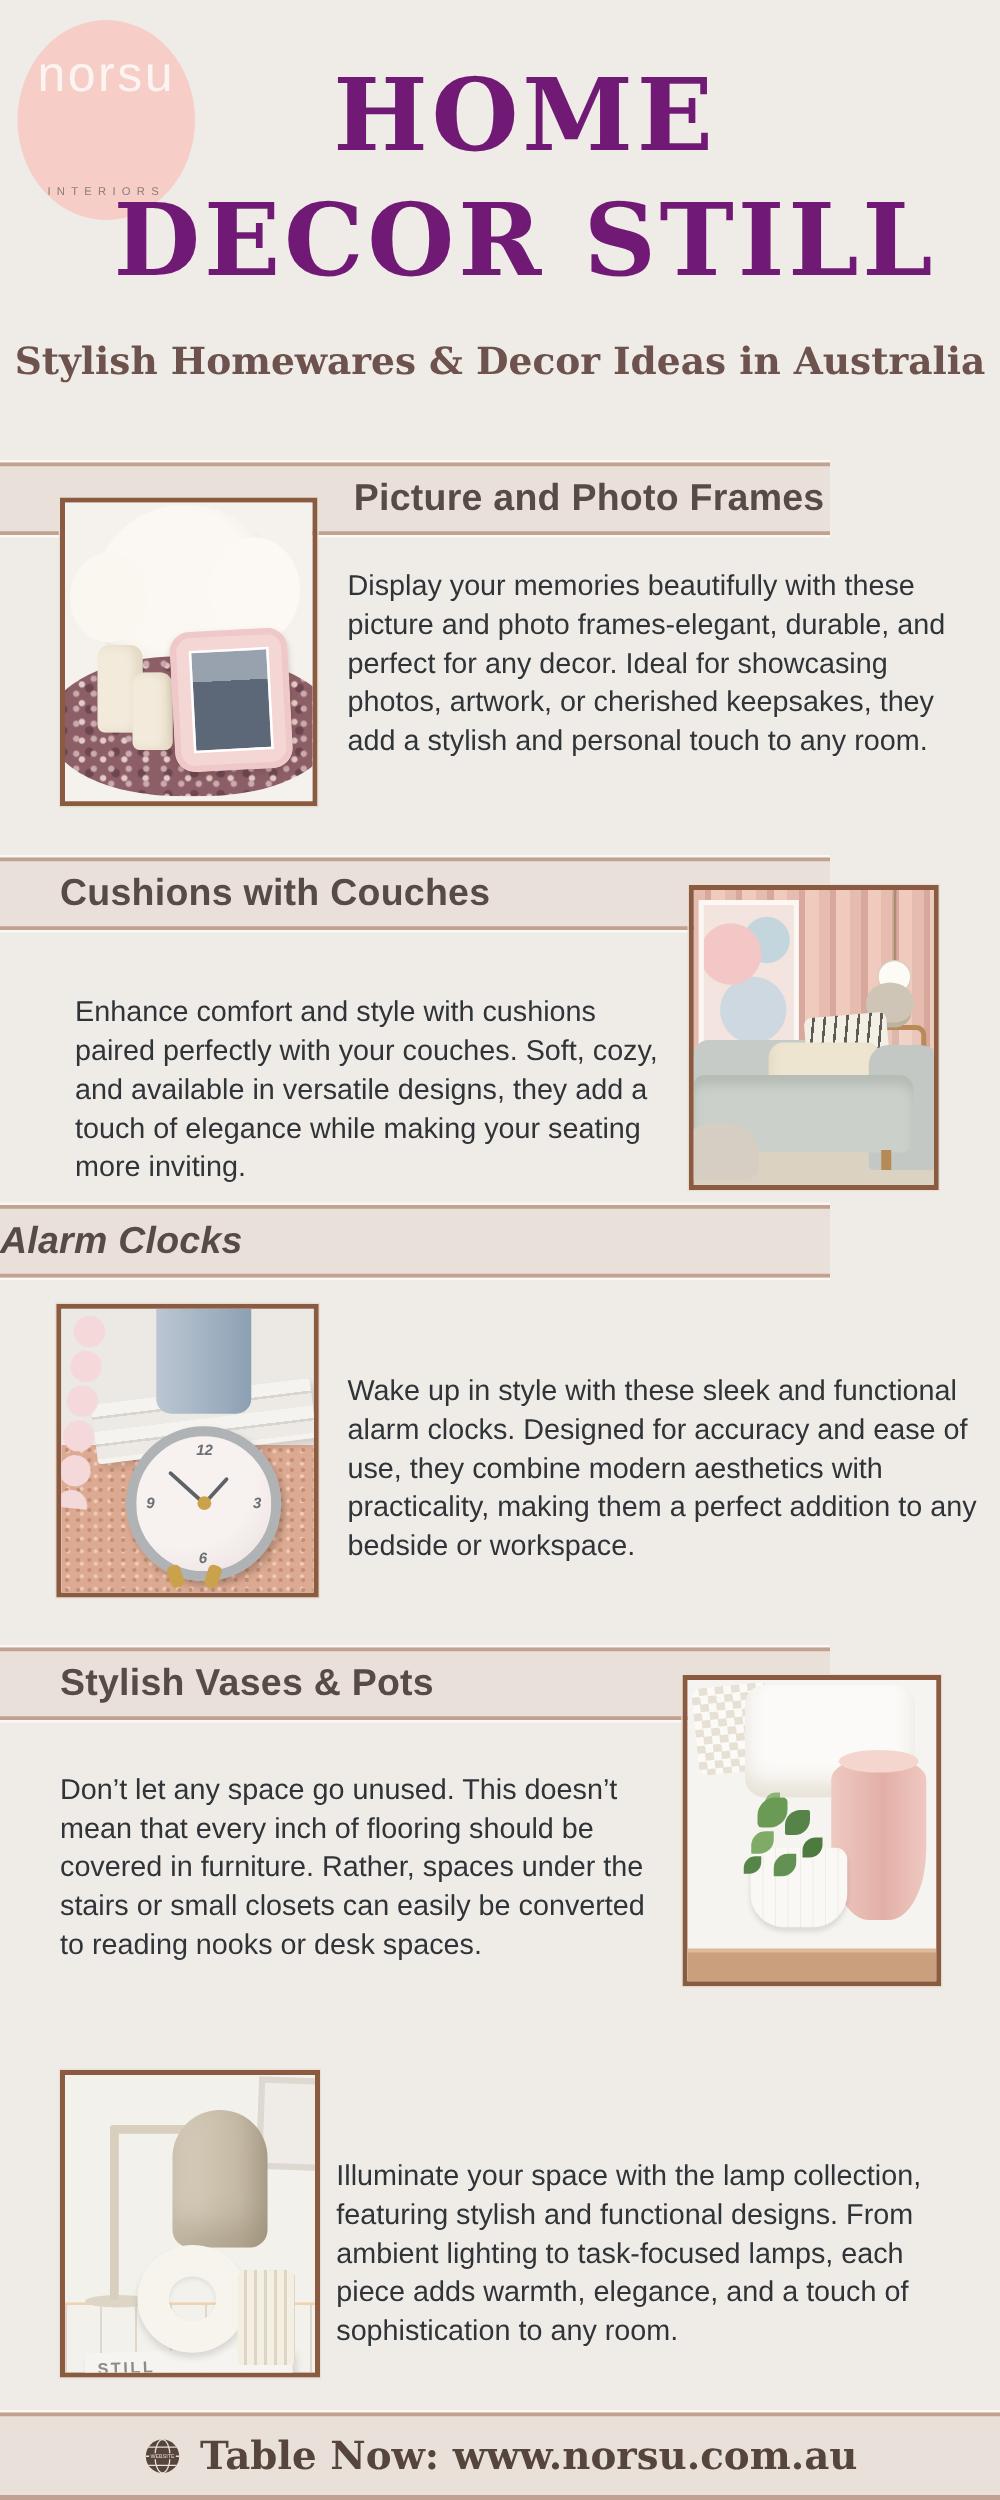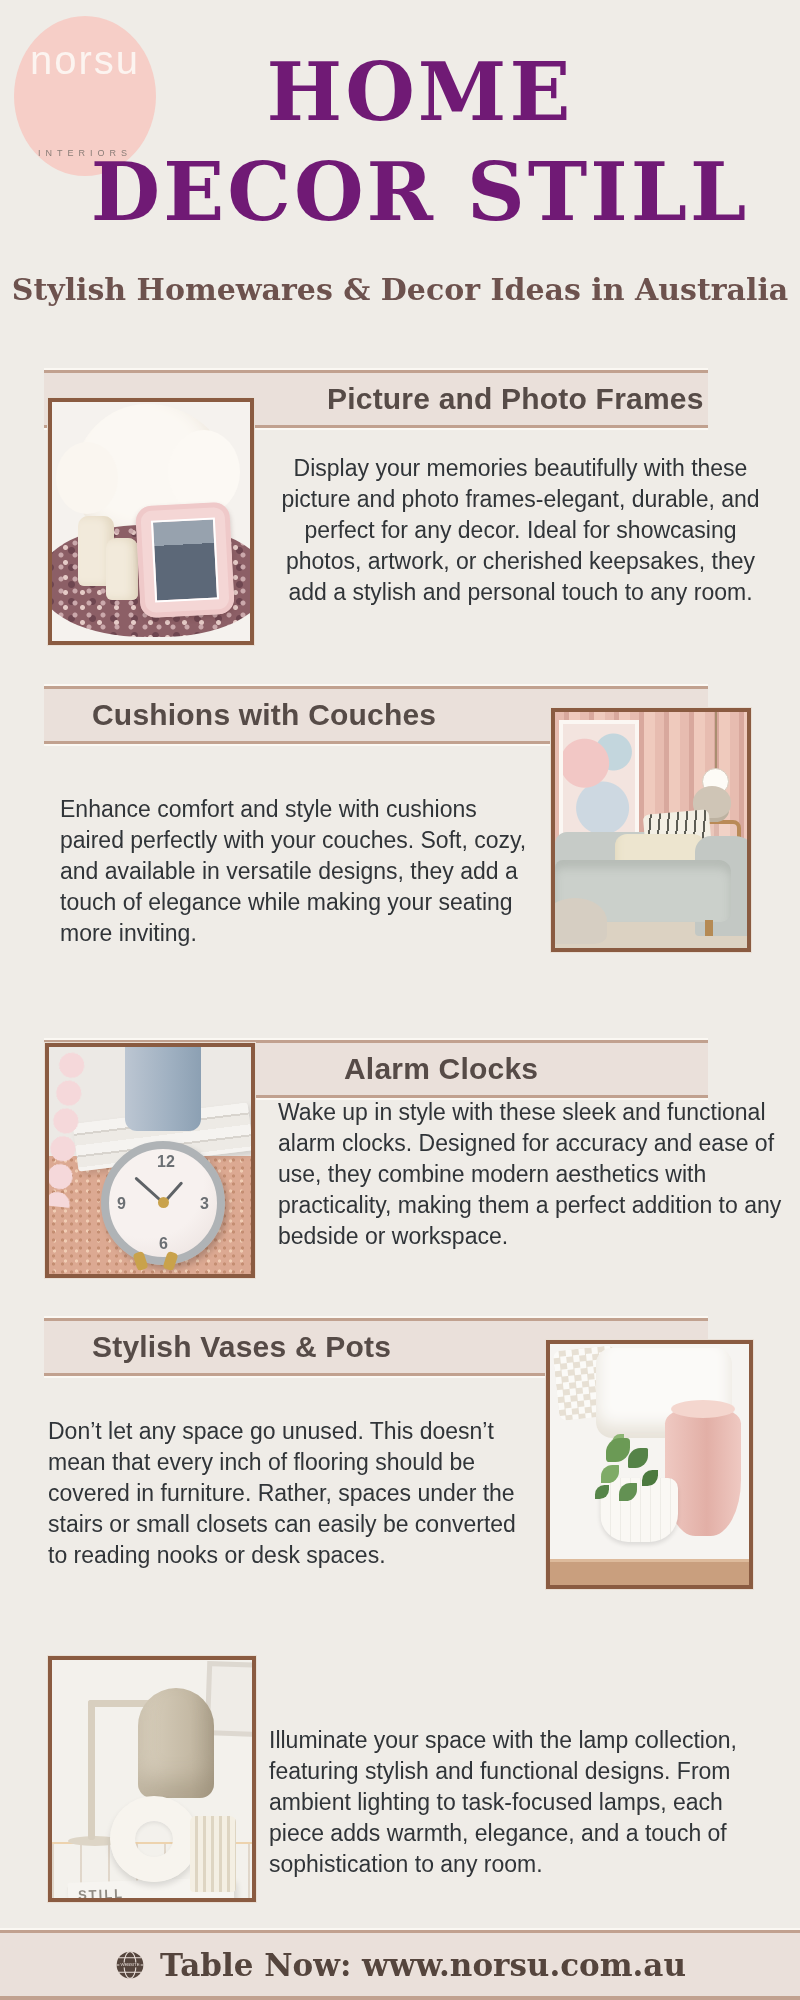--- a/index.html
+++ b/index.html
@@ -21,21 +21,21 @@
     font-family:"DejaVu Serif", serif; font-weight:bold; color:#701a75; font-size:80px; letter-spacing:3px; line-height:1; }
   .title-1 { top:52px; }
   .title-2 { top:152px; }
   .subtitle { position:absolute; left:0; top:272px; width:800px; text-align:center;
     font-family:"DejaVu Serif", serif; font-weight:bold; font-size:30px; color:#6D524E; }
   
   .band {
     position:absolute; left:0; width:664px; height:58px;
     background:#EAE0DA; border-top:3px solid #C1A18F; border-bottom:3px solid #C1A18F;
     box-shadow:0 -2px 0 rgba(252,249,244,.9), 0 2px 0 rgba(252,249,244,.9);
-    display:flex; align-items:center;margin-left:44px;
+    display:flex; align-items:center;
   }
   .band-title { font-size:30px; font-weight:bold; color:#564B47; letter-spacing:.2px; }
   .body-text { position:absolute; font-size:23px; line-height:31px; color:#303438; }
   
   .img-box { position:absolute; border:4px solid #8A5B41; outline:1px solid #E9DFD5; overflow:hidden; z-index:3; }
   .abs { position:absolute; }
   
   .scene1 { width:100%; height:100%; background:#F5F2EE; position:relative; }
   .s1-sculpt { left:22px; top:2px; width:152px; height:150px; background:#FBF8F3;
     border-radius:48% 52% 45% 55%/50% 45% 55% 50%; box-shadow:inset -10px -16px 20px #E9E1d5; }
@@ -80,21 +80,21 @@
     background-size:9px 8px, 11px 10px; }
   .s3-mags { left:26px; top:66px; width:176px; height:48px; transform:rotate(-7deg); border-radius:3px;
     background:repeating-linear-gradient(180deg,#F5F3F0 0 10px,#D8D4CE 10px 12px,#EDEAE5 12px 22px); box-shadow:3px 4px 6px rgba(0,0,0,.12); }
   .s3-vase { left:76px; top:0; width:76px; height:84px; border-radius:0 0 12px 12px;
     background:linear-gradient(90deg,#BCC6D2,#9FB0C1 60%,#8CA0B3); }
   .s3-ribbon { left:0px; top:4px; width:34px; height:156px; transform:rotate(6deg);
     background-image:radial-gradient(circle,#F5D8DA 58%, transparent 60%); background-size:32px 28px; background-repeat:repeat-y; }
   .s3-clock { left:52px; top:94px; width:124px; height:124px; border-radius:50%;
     border:8px solid #AFB3B6; background:radial-gradient(circle at 35% 30%, #F7F1EF 55%, #E9DFDC);
     box-shadow:3px 4px 6px rgba(0,0,0,.2); }
-  .s3-num { position:absolute; font-size:16px; color:#6B6F73; font-weight:bold; }
+  .s3-num { position:absolute; font-size:12px; color:#6B6F73; font-weight:bold;font-style:italic; }
   .s3-hand { position:absolute; left:53px; background:#5E6266; transform-origin:50% 100%; border-radius:2px; }
   .s3-dot { left:49px; top:48px; width:11px; height:11px; border-radius:50%; background:#C9A24B; }
   .s3-foot { bottom:-14px; width:11px; height:18px; background:#C9A24B; border-radius:4px; }
   
   .scene4 { width:100%; height:100%; position:relative; background:#F6F4F1; }
   .s4-check { left:6px; top:4px; width:62px; height:70px; border-radius:8px; transform:rotate(-6deg);
     background:repeating-conic-gradient(#E7E0D4 0 25%, #FBFAF7 0 50%); background-size:13px 13px; }
   .s4-pillow { left:46px; top:4px; width:136px; height:90px; background:#FBFAF8; border-radius:16px; box-shadow:inset 0 -12px 16px #E7E2D8; }
   .s4-vase { right:8px; top:64px; width:76px; height:128px;
     background:linear-gradient(90deg,#EFC9C2,#E2AFA6 55%,#EFC9C2);
@@ -152,21 +152,21 @@
     <div class="scene1">
       <div class="abs s1-sculpt"></div>
       <div class="abs s1-mat"></div>
       <div class="abs s1-candle" style="left:26px; top:114px; width:36px; height:70px;"></div>
       <div class="abs s1-candle" style="left:54px; top:136px; width:32px; height:62px;"></div>
       <div class="abs s1-frame">
         <div class="abs s1-photo"></div>
       </div>
     </div>
   </div>
-  <div class="body-text" style="left:278px; top:453px; width:485px;text-align:center;">Display your memories beautifully with these picture and photo frames-elegant, durable, and perfect for any decor. Ideal for showcasing photos, artwork, or cherished keepsakes, they add a stylish and personal touch to any room.</div>
+  <div class="body-text" style="left:278px; top:453px; width:485px;">Display your memories beautifully with these picture and photo frames-elegant, durable, and perfect for any decor. Ideal for showcasing photos, artwork, or cherished keepsakes, they add a stylish and personal touch to any room.</div>
 
   <div class="band" style="top:686px; padding-left:48px;">
     <div class="band-title">Cushions with Couches</div>
   </div>
   <div class="img-box" style="left:551px; top:708px; width:200px; height:244px;">
     <div class="scene2">
       <div class="abs s2-art"></div>
       <div class="abs s2-cord"></div>
       <div class="abs s2-bulb"></div>
       <div class="abs s2-floor"></div>
@@ -177,21 +177,21 @@
       <div class="abs s2-cush-cream"></div>
       <div class="abs s2-arm"></div>
       <div class="abs s2-seat"></div>
       <div class="abs s2-leg" style="left:40px;"></div>
       <div class="abs s2-leg" style="left:150px;"></div>
       <div class="abs s2-ottoman"></div>
     </div>
   </div>
   <div class="body-text" style="left:60px; top:794px; width:475px;">Enhance comfort and style with cushions paired perfectly with your couches. Soft, cozy, and available in versatile designs, they add a touch of elegance while making your seating more inviting.</div>
 
-  <div class="band" style="top:1040px; padding-left:300px;">
+  <div class="band" style="top:964px; font-style:italic;">
     <div class="band-title">Alarm Clocks</div>
   </div>
   <div class="img-box" style="left:45px; top:1043px; width:210px; height:235px;">
     <div class="scene3">
       <div class="abs s3-floor"></div>
       <div class="abs s3-mags"></div>
       <div class="abs s3-vase"></div>
       <div class="abs s3-ribbon"></div>
       <div class="abs s3-clock">
         <span class="s3-num" style="left:48px; top:4px;">12</span>

